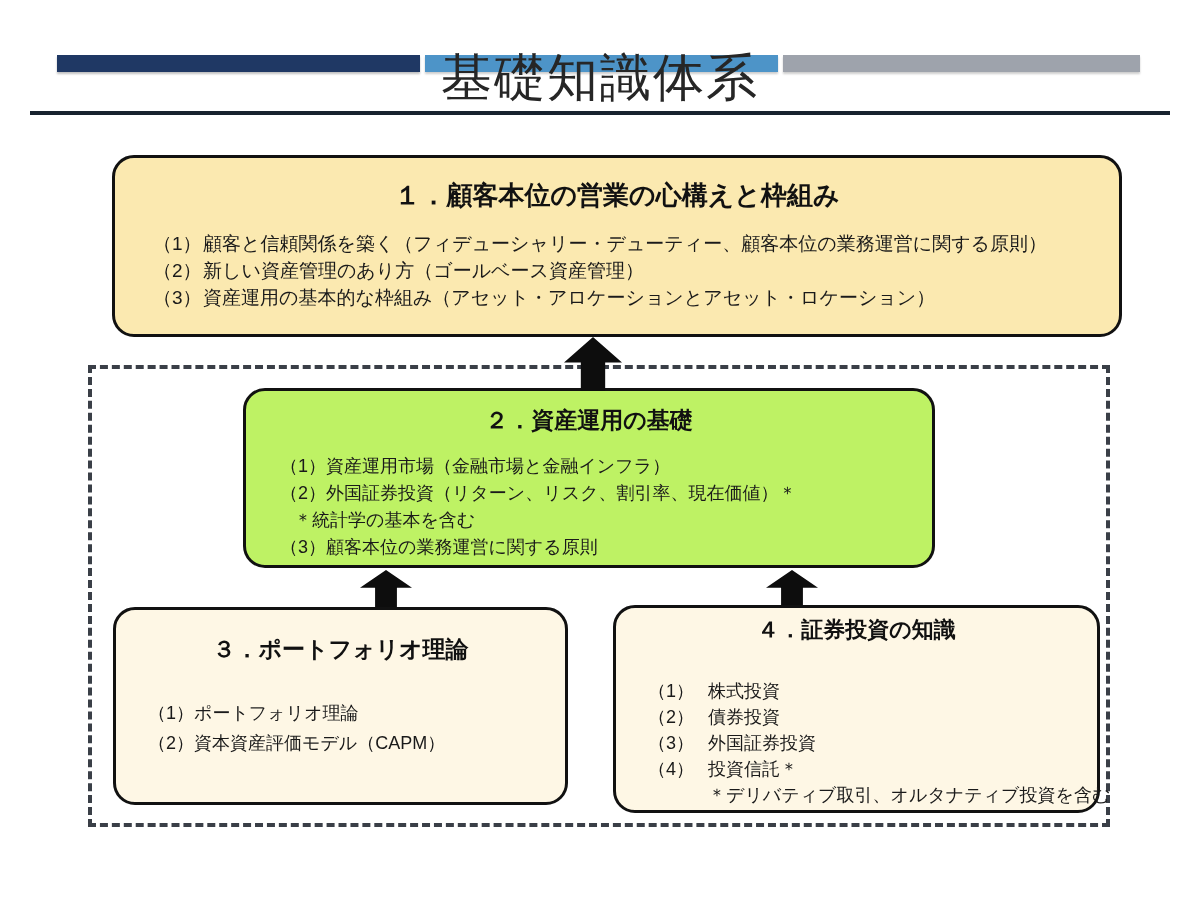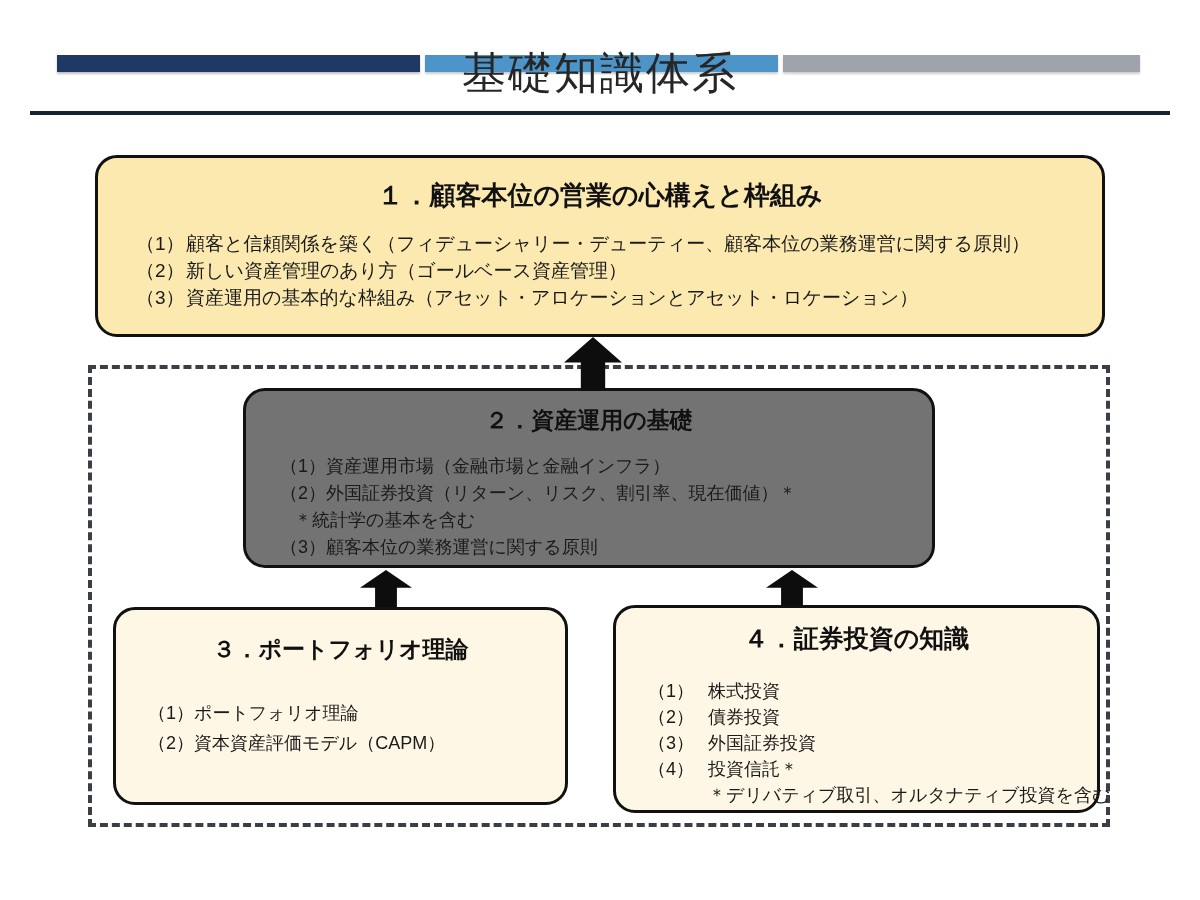--- a/index.html
+++ b/index.html
@@ -17,21 +17,21 @@
   
   .bar { position: absolute; top: 55px; height: 17px; }
   .bar-navy { left: 57px;  width: 363px; background: #1F3864; box-shadow: 0 2px 2px rgba(0,0,0,0.25); }
   .bar-blue { left: 425px; width: 353px; background: #4D94C8; box-shadow: 0 2px 2px rgba(0,0,0,0.2); }
   .bar-gray { left: 783px; width: 357px; background: #9EA3AC; box-shadow: 0 2px 2px rgba(0,0,0,0.2); }
   .page-title {
     position: absolute;
     top: 44px; left: 0; width: 1200px;
     text-align: center;
     font-family: "Liberation Serif", "DejaVu Serif", serif;
-    font-size: 44px;
+    font-size: 51px;
     font-weight: 500;
     color: #262626;
     letter-spacing: 2px;
     z-index: 2;
   }
   .title-rule {
     position: absolute;
     top: 111px; left: 30px; width: 1140px; height: 4px;
     background: #18222E;
   }
@@ -46,21 +46,21 @@
     text-align: center;
     font-weight: bold;
     color: #111111;
   }
   .item-list { position: absolute; }
   .item-row { display: flex; align-items: flex-start; }
   .item-num { flex: 0 0 46px; white-space: nowrap; }
   .item-text { white-space: nowrap; }
 
   
-  #box1 { left: 95px; top: 155px; width: 1010px; height: 182px; background: #FBE9B0; }
+  #box1 { left: 112px; top: 155px; width: 1010px; height: 182px; background: #FBE9B0; }
   #box1 .fbox-title { margin-top: 20px; font-size: 26px; }
   #box1 .item-list { left: 38px; top: 72px; font-size: 19px; line-height: 27px; }
   #box1 .item-num { flex-basis: 50px; }
 
   
   .block-arrow {
     position: absolute;
     background: #0D0D0D;
     clip-path: polygon(50% 0, 100% 47%, 71% 47%, 71% 100%, 29% 100%, 29% 47%, 0 47%);
   }
@@ -69,33 +69,33 @@
   #arrow-right { left: 766px; top: 570px; width: 52px; height: 38px; }
 
   
   #dashed-group {
     position: absolute;
     left: 88px; top: 365px; width: 1022px; height: 462px;
     border: 4px dashed #3A3F47;
   }
 
   
-  #box2 { left: 243px; top: 388px; width: 692px; height: 180px; background: #737373; z-index: 2; }
+  #box2 { left: 243px; top: 388px; width: 692px; height: 180px; background: #bef264; z-index: 2; }
   #box2 .fbox-title { margin-top: 14px; font-size: 23px; }
   #box2 .item-list { left: 34px; top: 62px; font-size: 18px; line-height: 27px; }
   #box2 .note { margin-left: 14px; }
 
   
   #box3 { left: 113px; top: 607px; width: 455px; height: 198px; background: #FEF7E5; }
   #box3 .fbox-title { margin-top: 24px; font-size: 23px; }
   #box3 .item-list { left: 32px; top: 88px; font-size: 18px; line-height: 30px; }
 
   
   #box4 { left: 613px; top: 605px; width: 487px; height: 208px; background: #FEF7E5; }
-  #box4 .fbox-title { margin-top: 14px; font-size: 25px; }
+  #box4 .fbox-title { margin-top: 7px; font-size: 22px; }
   #box4 .item-list { left: 32px; top: 70px; font-size: 18px; line-height: 26px; }
   #box4 .item-num { flex-basis: 60px; }
   #box4 .note { margin-left: 60px; }
 </style>
 </head>
 <body>
 
 <div id="slide">
 
   <div class="bar bar-navy"></div>

